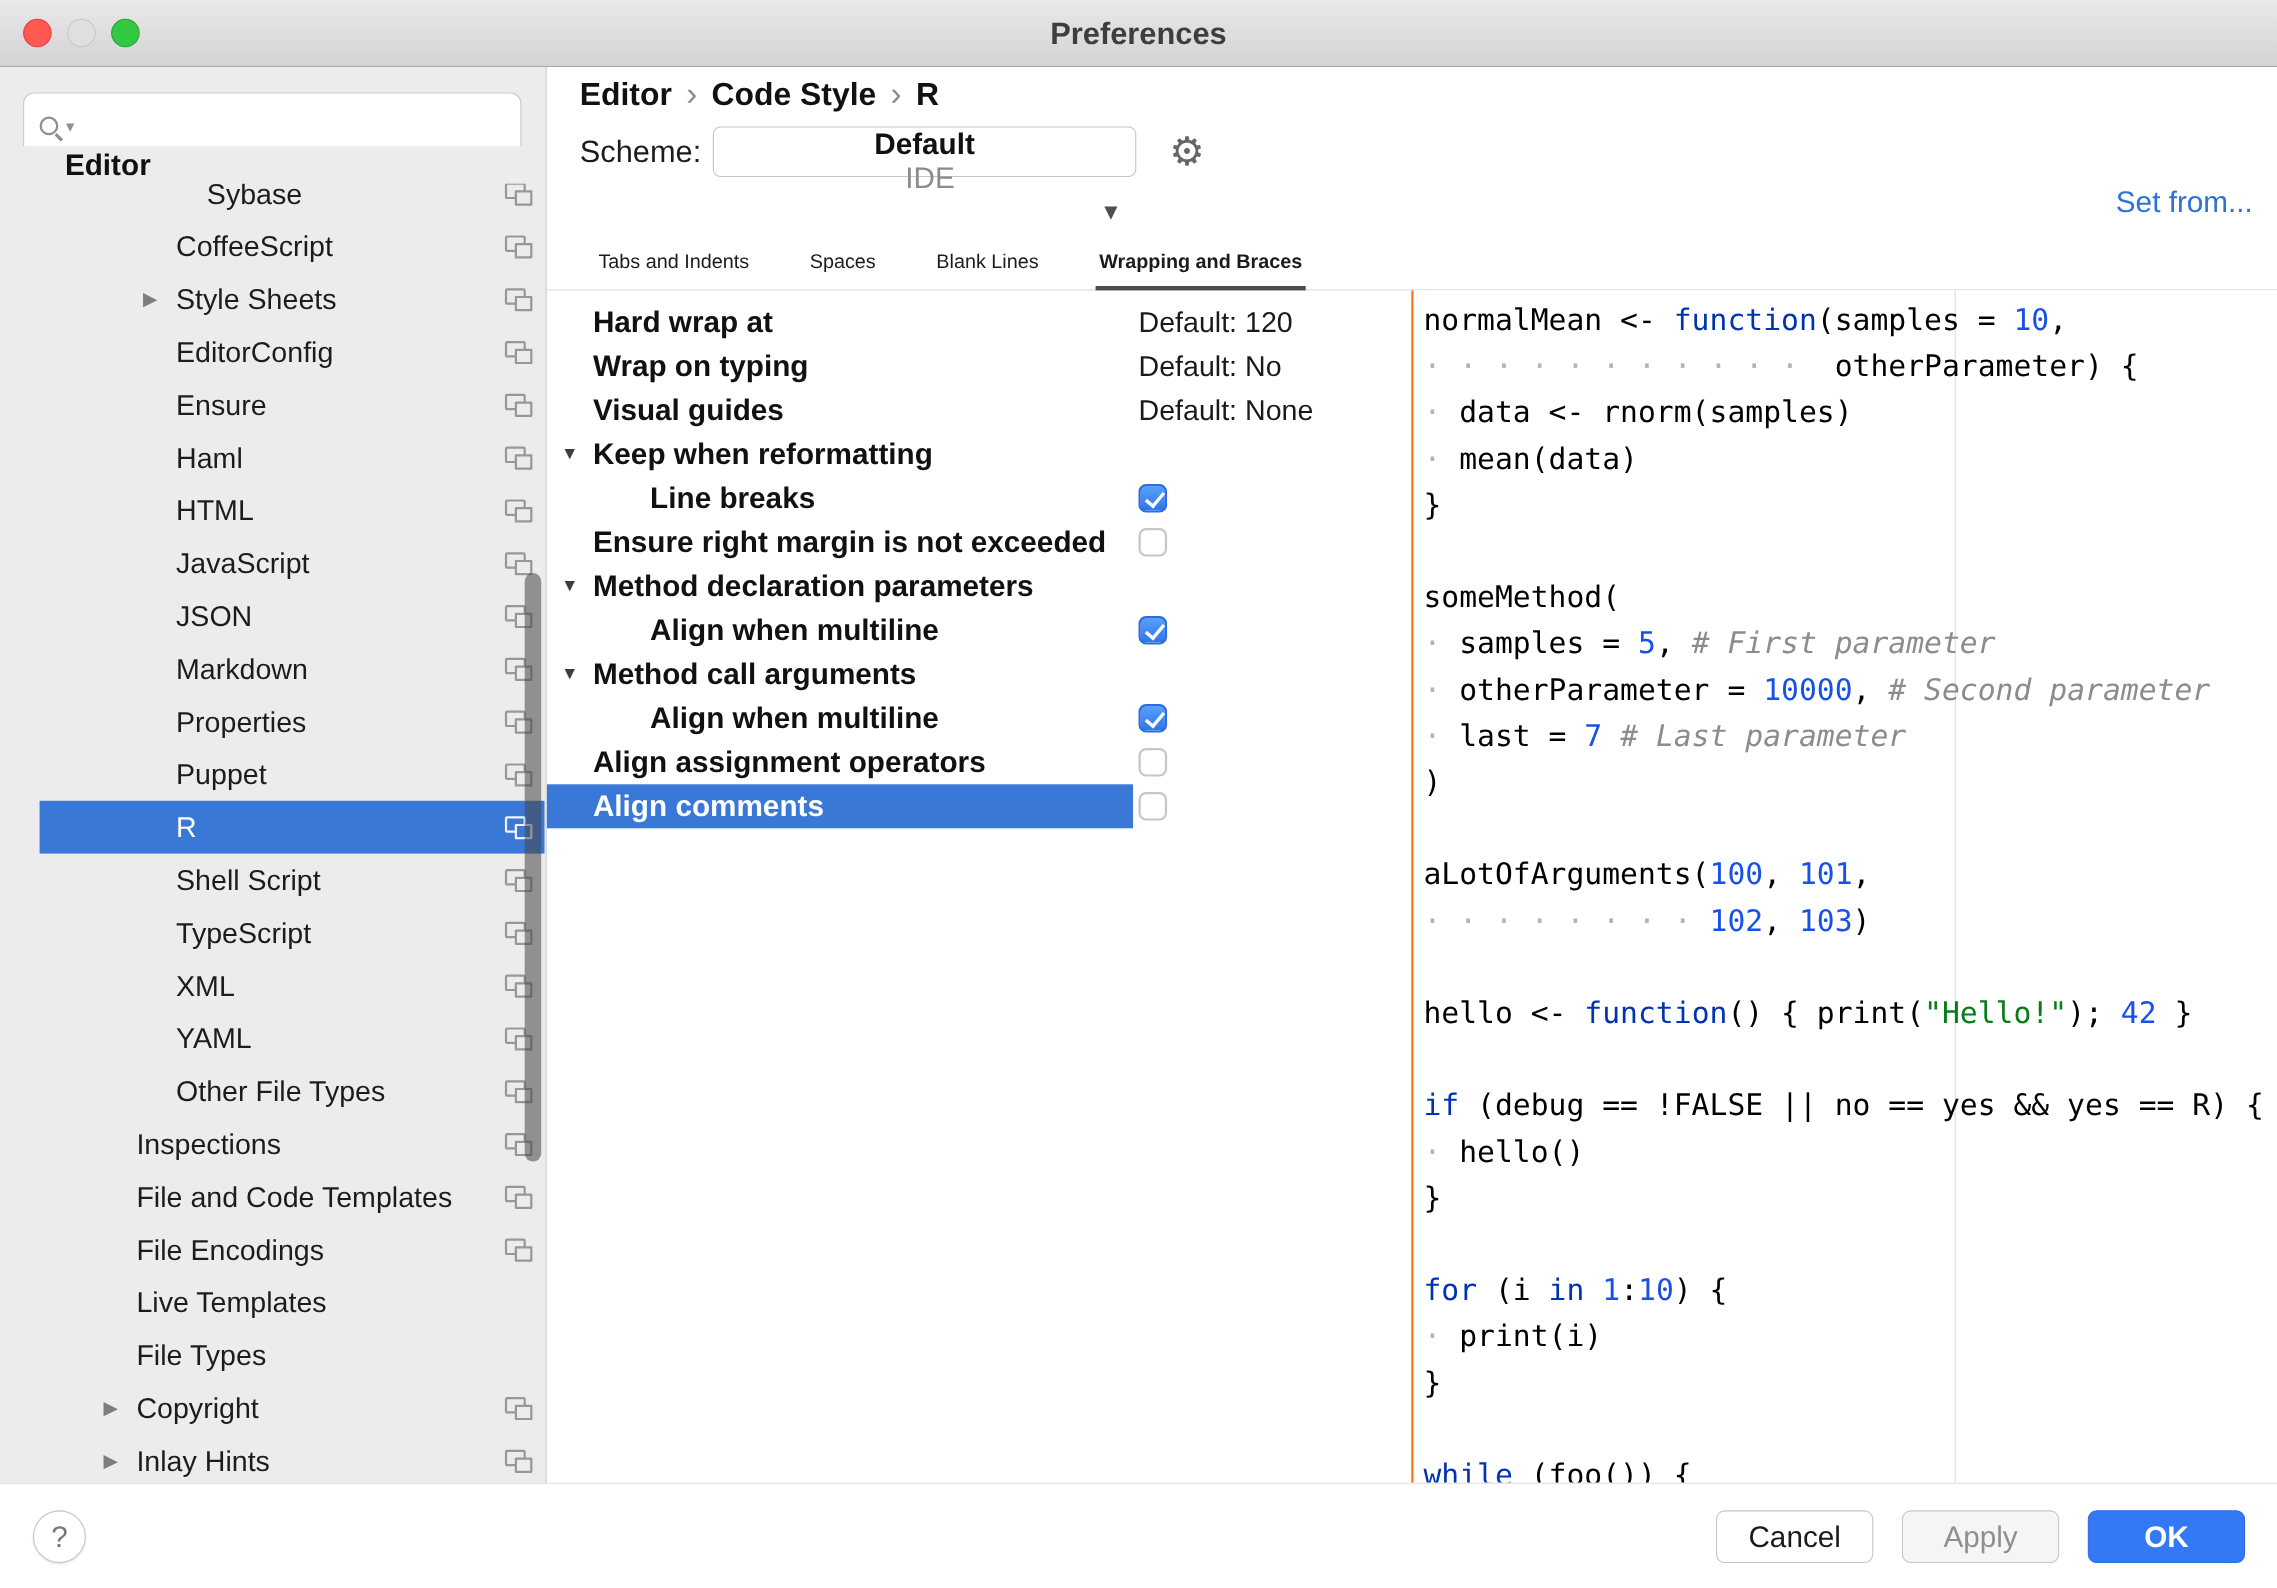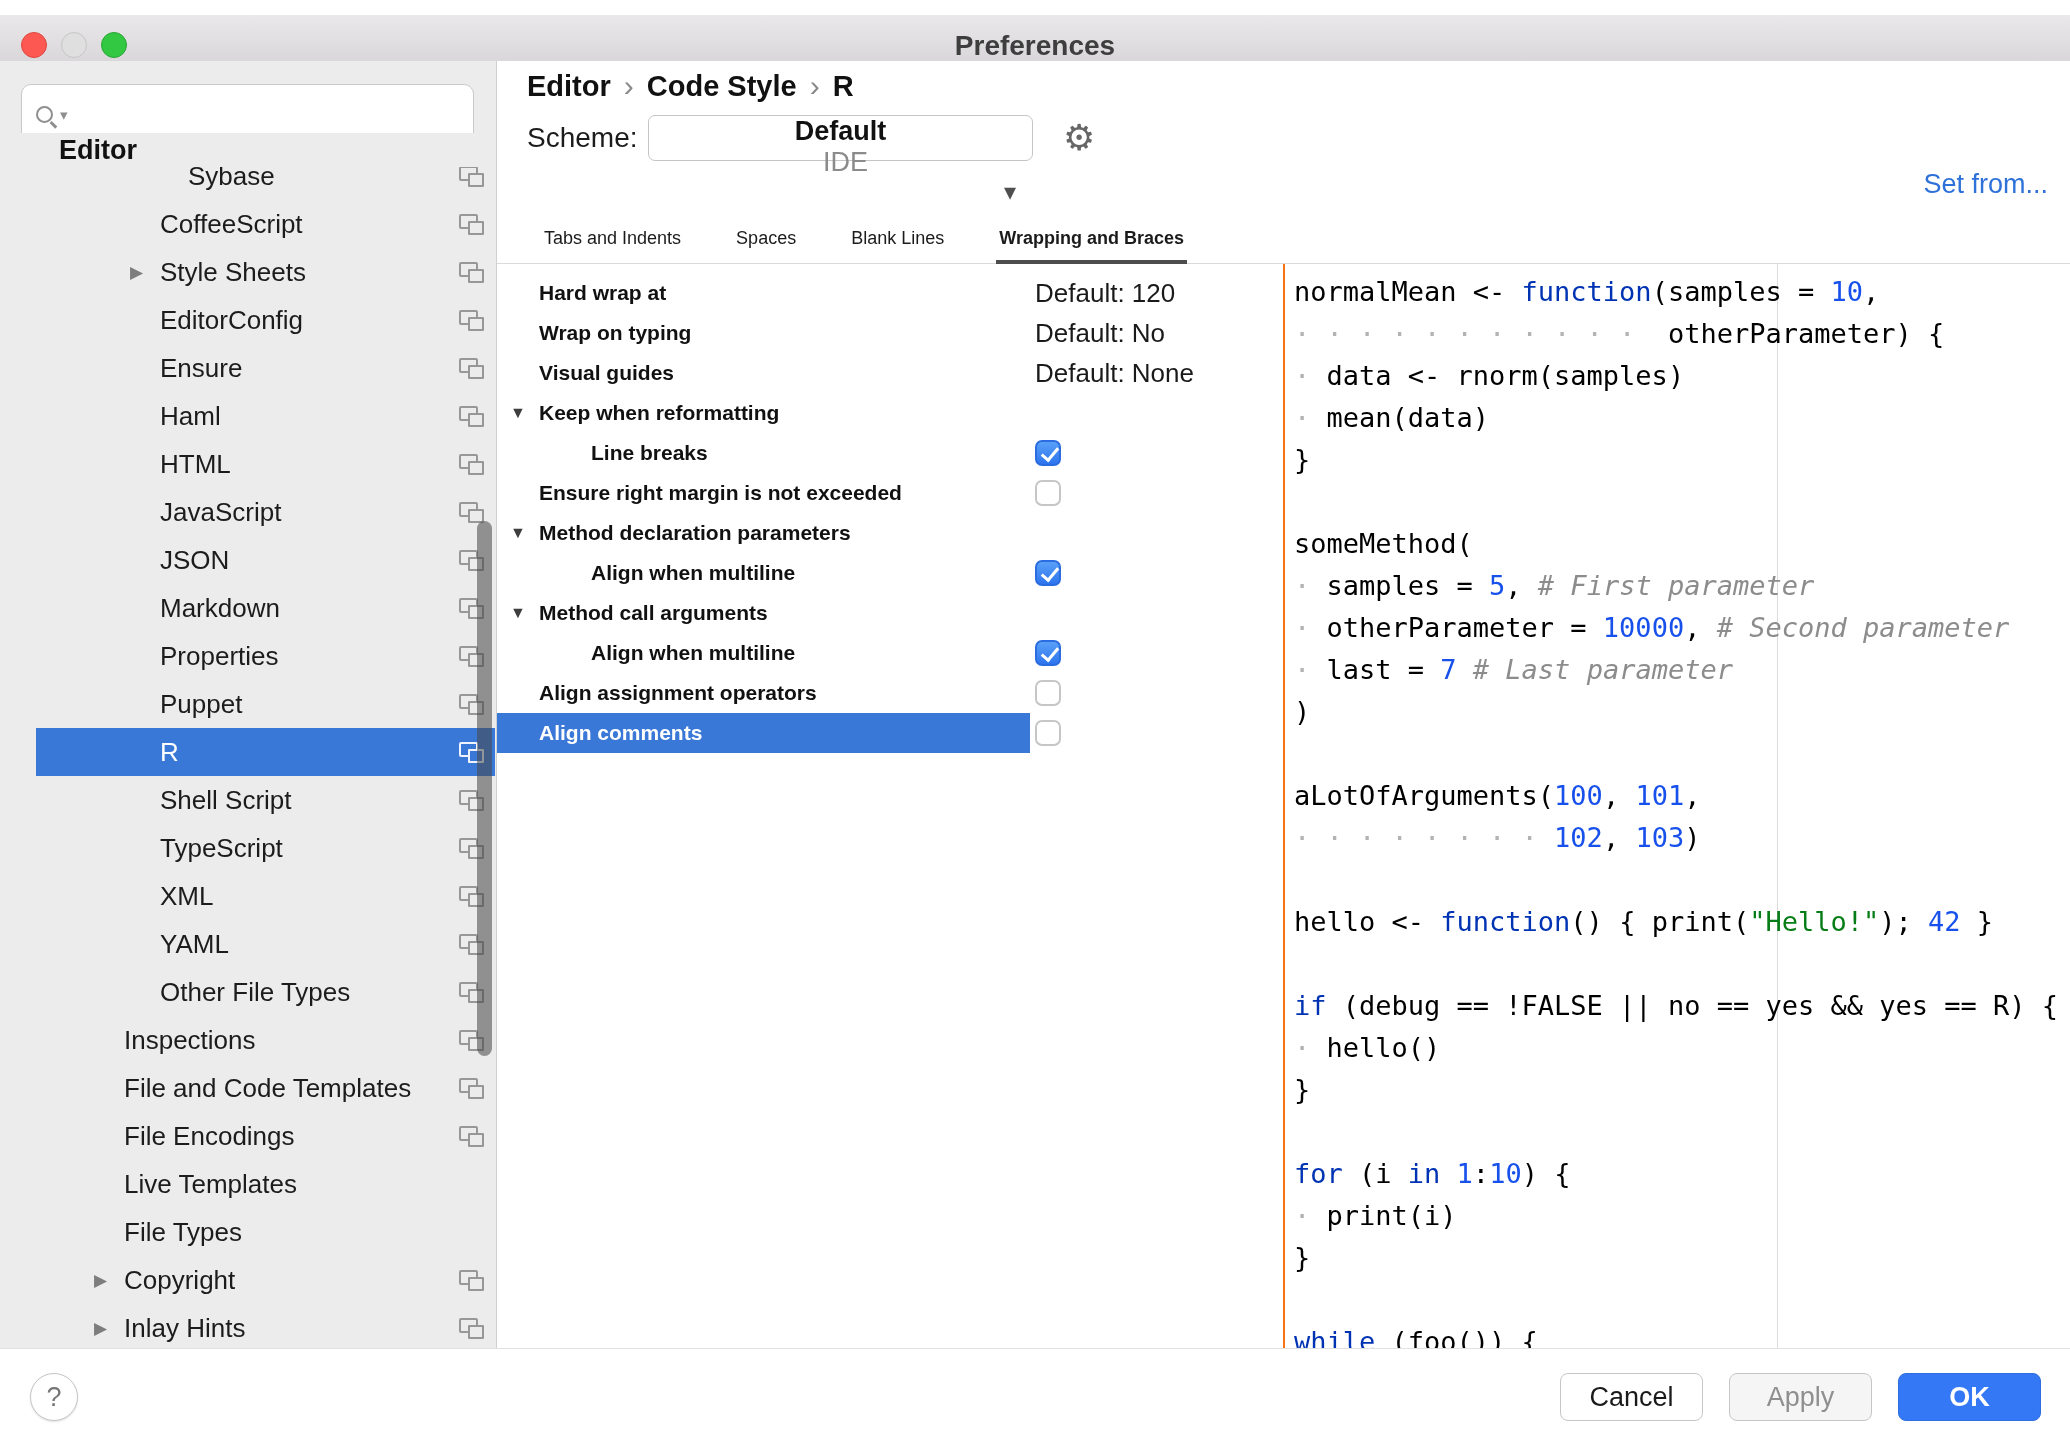--- a/index.html
+++ b/index.html
@@ -7,21 +7,20 @@
   .window {
     position: relative; width: 2070px; height: 1444px; overflow: hidden;
     font-family: "Liberation Sans", sans-serif; background:#fff;
   }
 
   
   .titlebar {
     position:absolute; left:0; top:0; right:0; height:61px;
     background: linear-gradient(#eae8ea, #d4d2d4);
     border-bottom: 1px solid #a9a9a9;
-    margin-top: 15px;
   }
   .lights { position:absolute; left:21px; top:0; height:100%; display:flex; align-items:center; gap:14px; }
   .light { width:26px; height:26px; border-radius:50%; display:inline-block; }
   .light.red   { background:#fd5952; border:1px solid #df443d; }
   .light.gray  { background:#e0dfe0; border:1px solid #c7c6c7; }
   .light.green { background:#32c841; border:1px solid #28a433; }
   .title { position:absolute; left:0; right:0; top:0; line-height:61px; text-align:center;
            font-size:28px; font-weight:600; color:#3e3e3e; }
 
   
@@ -83,21 +82,21 @@
             display:flex; align-items:flex-end; padding-left:44px; gap:49px;
             border-bottom:1px solid #dadada; }
   .tab { font-size:18px; color:#1b1b1b; padding:0 3px 14px; position:relative; white-space:nowrap;margin-top:31px; }
   .tab.active { font-weight:700; }
   .tab.active::after { content:""; position:absolute; left:0; right:0; bottom:-1px; height:4px; background:#4d4d4d; }
 
   
   .settings { position:absolute; left:0; top:212px; width:786px; }
   .s-row { height:40px; display:flex; align-items:stretch; }
   .s-labelzone { width:533px; display:flex; align-items:center; position:relative; }
-  .s-label { font-size:21px; font-weight:600; color:#111; padding-left:42px; white-space:nowrap; }
+  .s-label { font-size:27px; font-weight:600; color:#111; padding-left:42px; white-space:nowrap; }
   .s-labelzone.child .s-label { padding-left:94px; font-weight:600; }
   .s-arrow { position:absolute; left:13px; top:50%; transform:translateY(-50%); font-size:16px; color:#3d3d3d; }
   .s-row.selected .s-labelzone { background:var(--selection-blue,#3a78d7); }
   .s-row.selected .s-label { color:#fff; }
   .s-ctrl { flex:1; display:flex; align-items:center; padding-left:5px; }
   .s-value { font-size:26px; color:#1a1a1a; }
   .cb { width:26px; height:26px; border:2px solid #c6c6c6; border-radius:7px; background:#fff; display:inline-block; position:relative; }
   .cb.checked { background:linear-gradient(#58a0f8, var(--checkbox-blue,#2e75ee)); border-color:#2b6ce0; }
   .cb.checked::after { content:""; position:absolute; left:8px; top:2px; width:7px; height:14px;
                        border:solid #fff; border-width:0 3px 3px 0; transform:rotate(40deg); }

